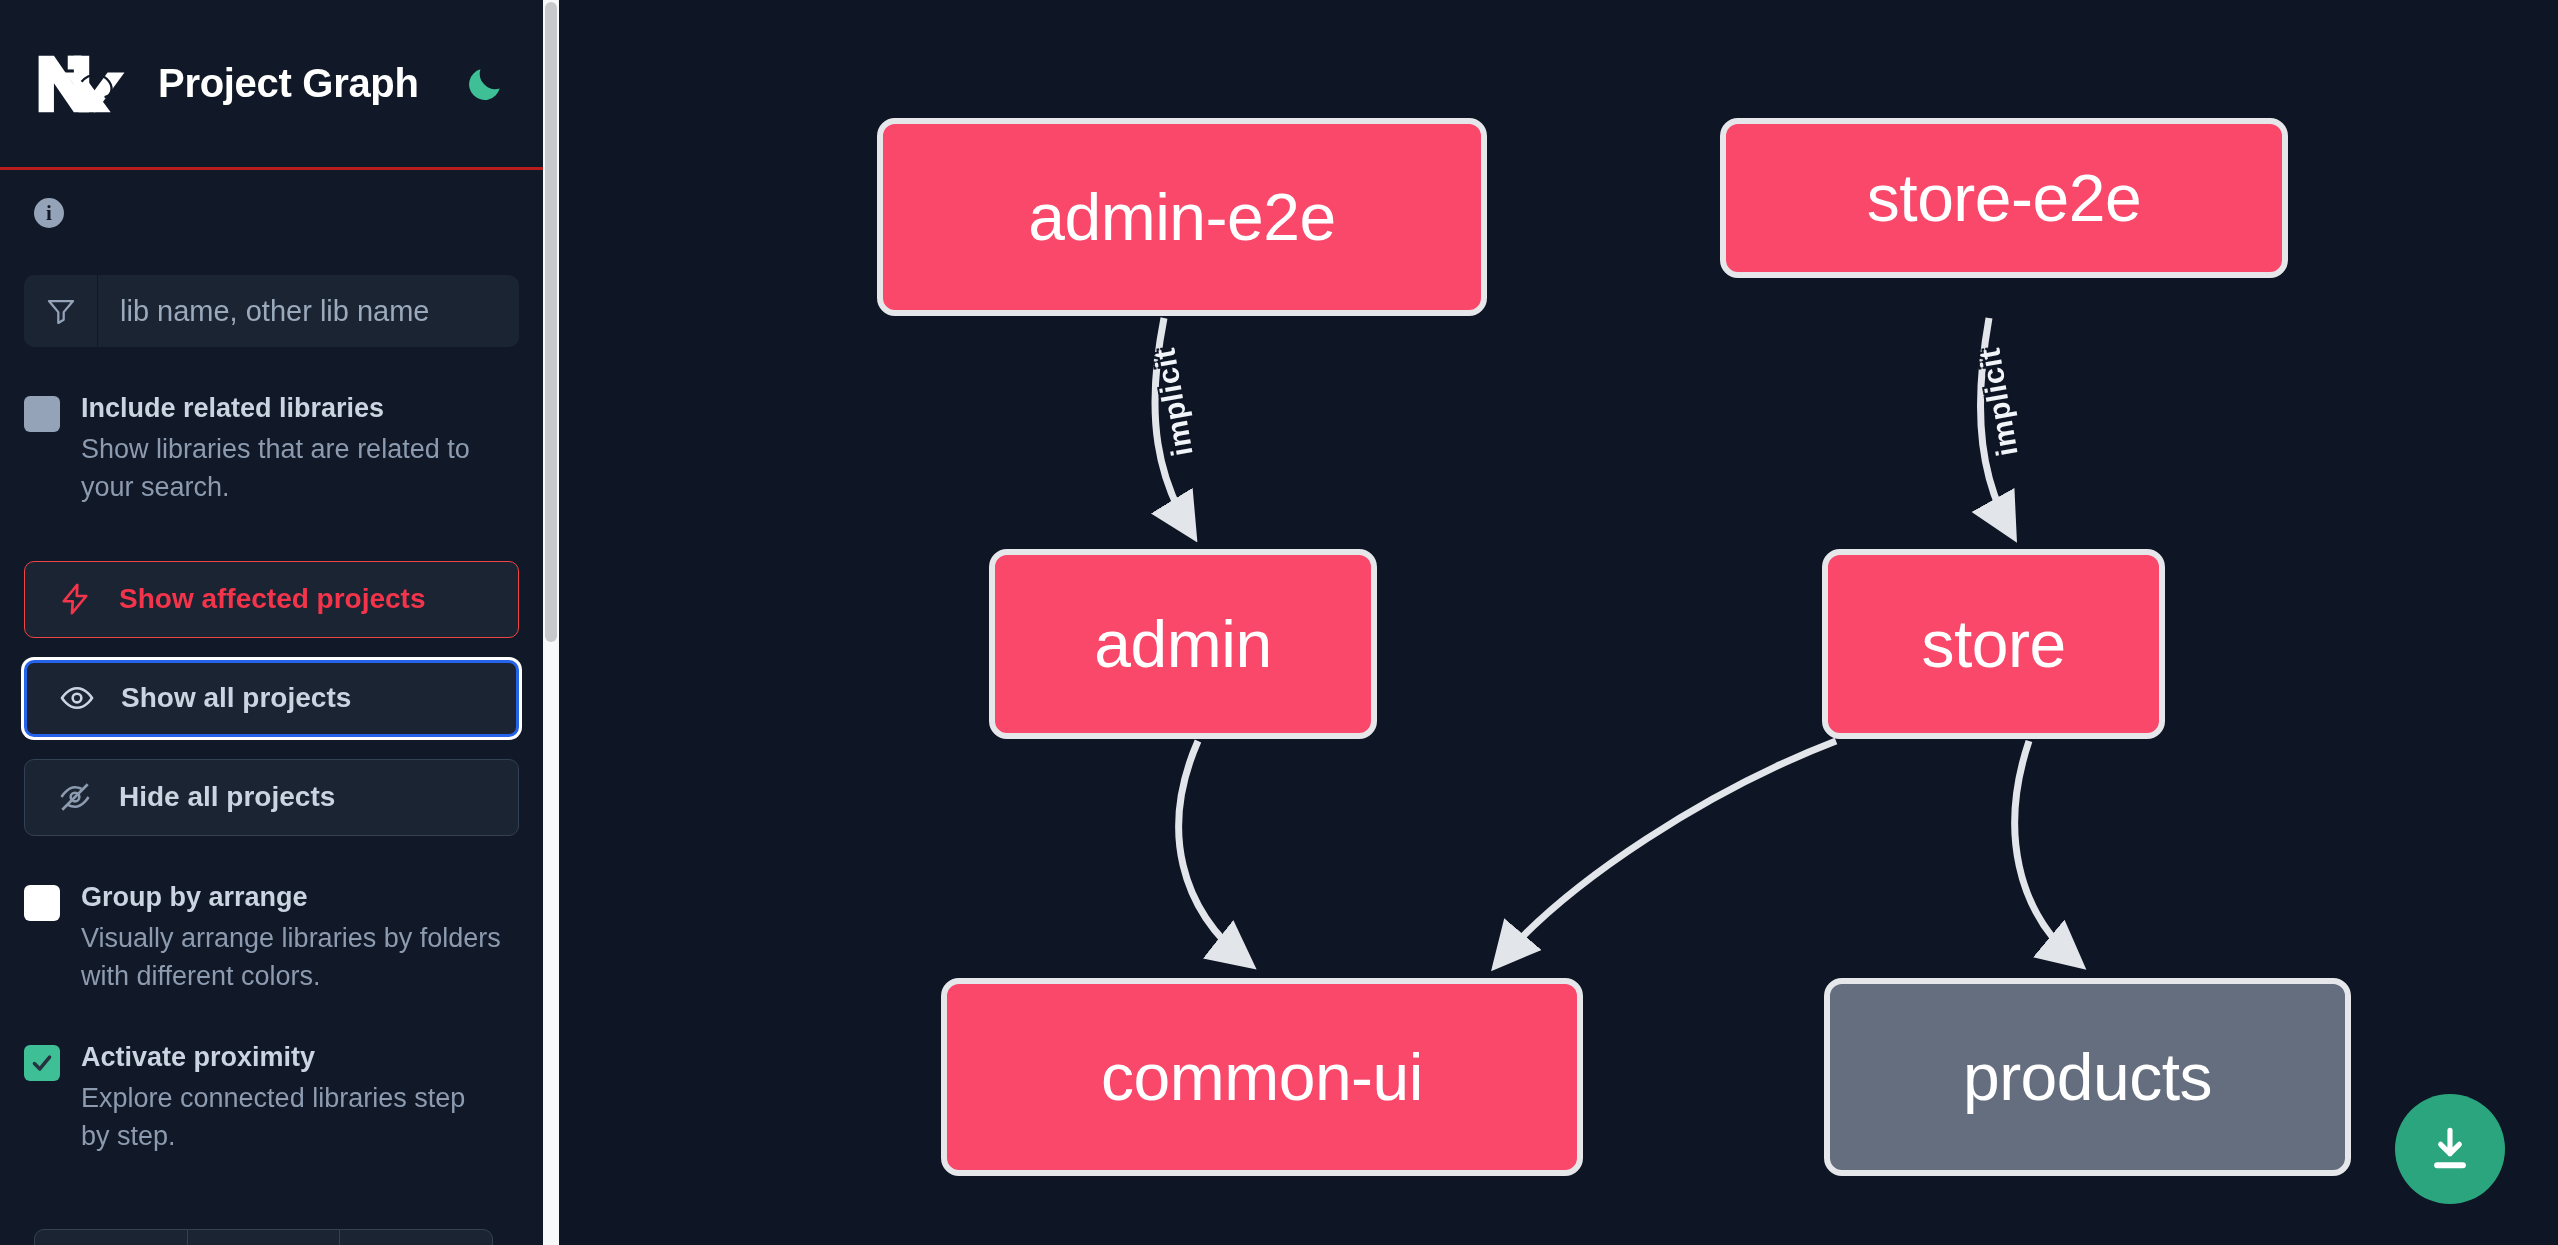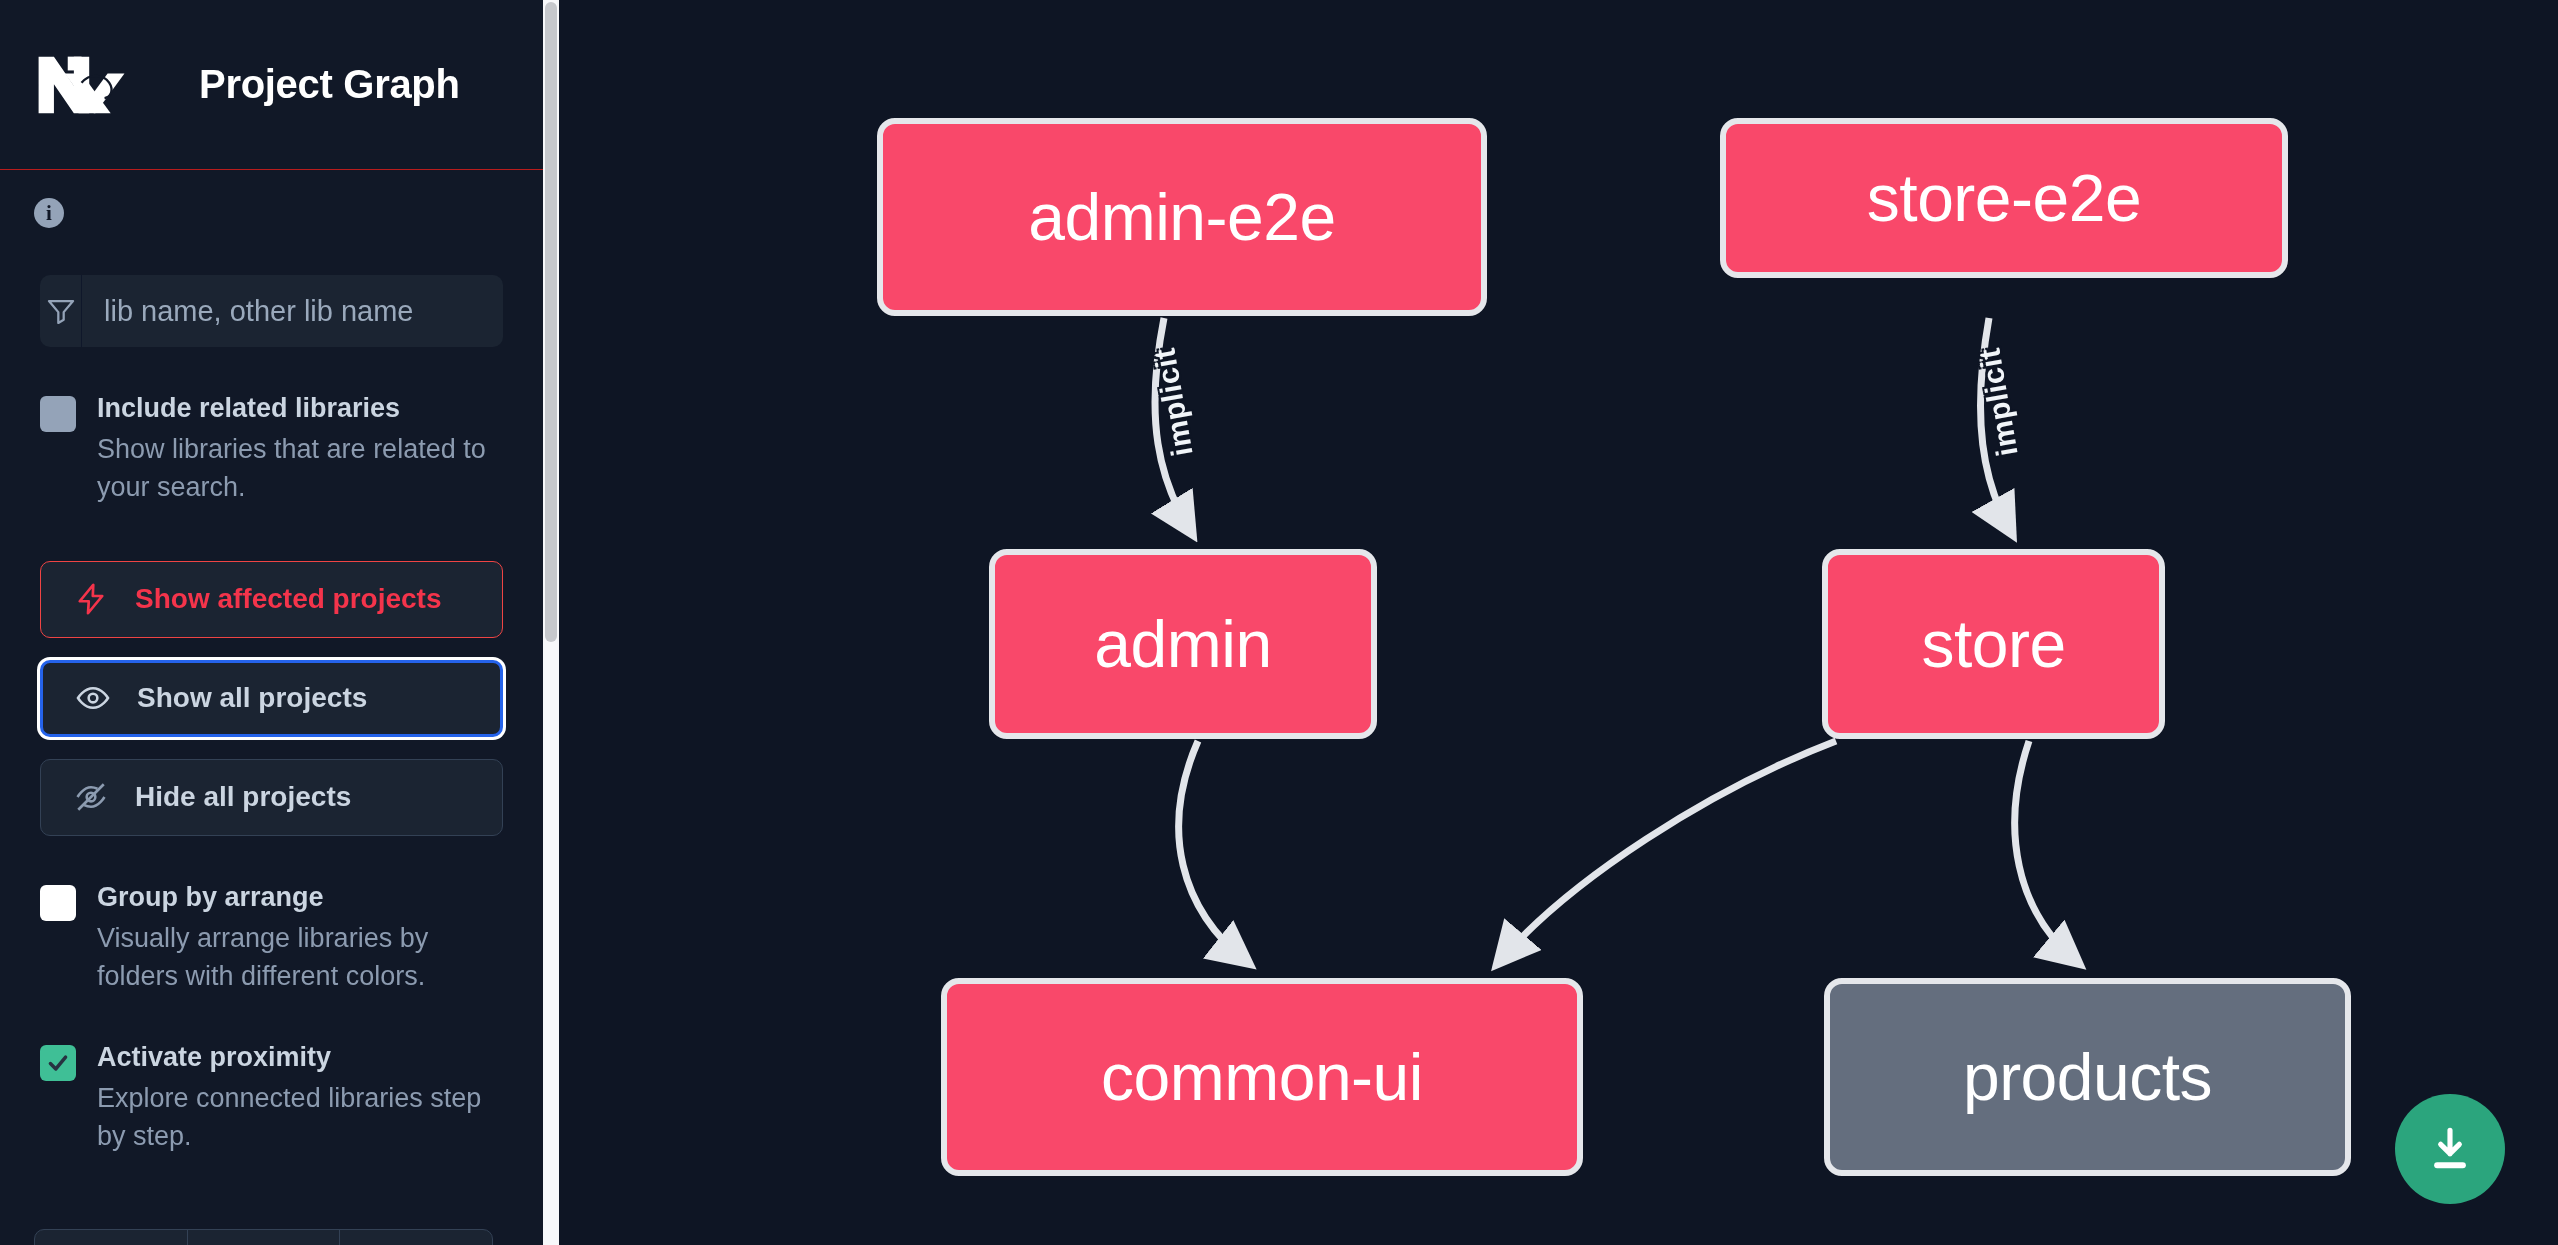--- a/index.html
+++ b/index.html
@@ -18,22 +18,21 @@
     background: #111827;
     flex: 0 0 559px;
     overflow: hidden;
   }
   #sidebar-inner { position: absolute; inset: 0 16px 0 0; }
 
   .sb-header {
     height: 170px;
     display: flex; align-items: center;
     padding: 0 34px;
-    border-bottom: 1px solid #b91c1c;
-    gap: 41px;
+    border-bottom: 3px solid #b91c1c;
   }
   .nx-logo { width: 92px; height: 70px; flex: 0 0 auto; }
   .app-title {
     color: #FFFFFF;
     font-size: 40px;
     font-weight: 700;
     letter-spacing: -0.3px;
     margin-left: 32px;
     white-space: nowrap;
   }
@@ -55,21 +54,21 @@
     background: #94A3B8;
     color: #111827;
     font-size: 21px;
     font-weight: 700;
     font-family: "Liberation Serif", serif;
     display: flex; align-items: center; justify-content: center;
     line-height: 1;
   }
   .tagline-text { color: #CBD5E1; font-size: 26px; white-space: nowrap; }
 
-  .sb-body { padding: 0 40px; }
+  .sb-body { padding: 0 24px; }
 
   .search-wrap {
     margin-top: 47px;
     height: 72px;
     display: flex; align-items: stretch;
     background: #1B2432;
     border-radius: 10px;
     overflow: hidden;
   }
   .search-icon-box {

